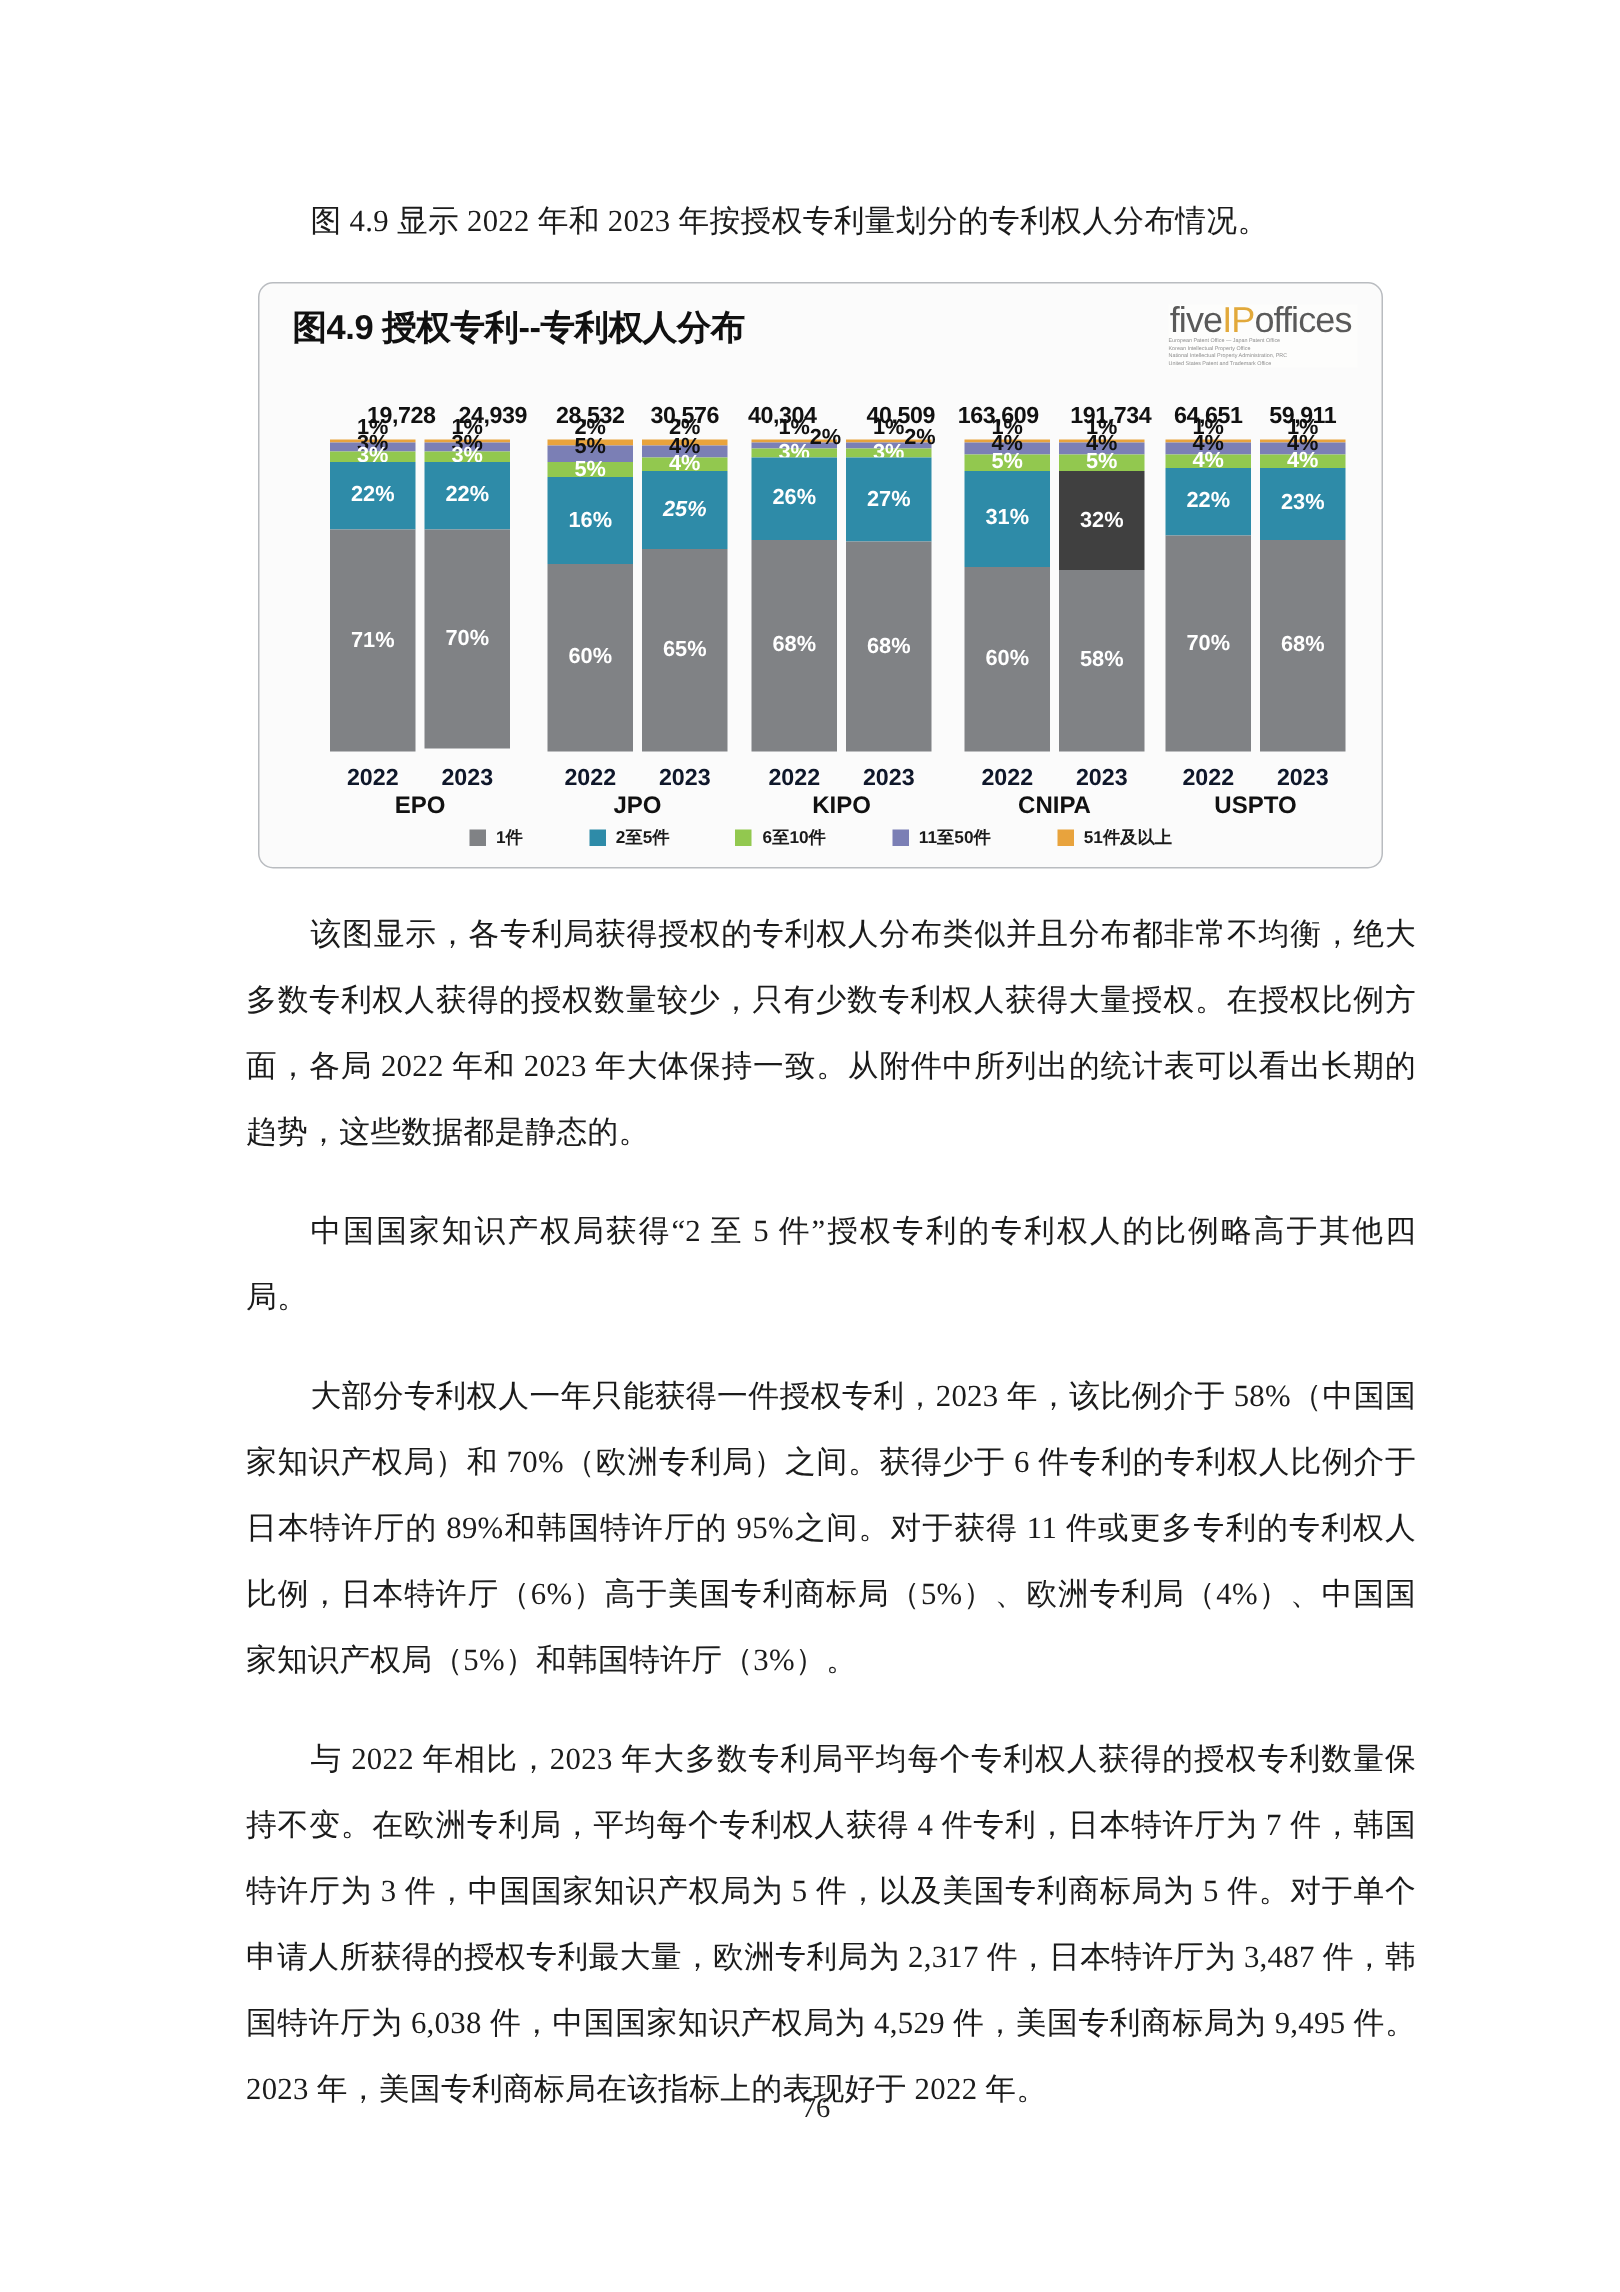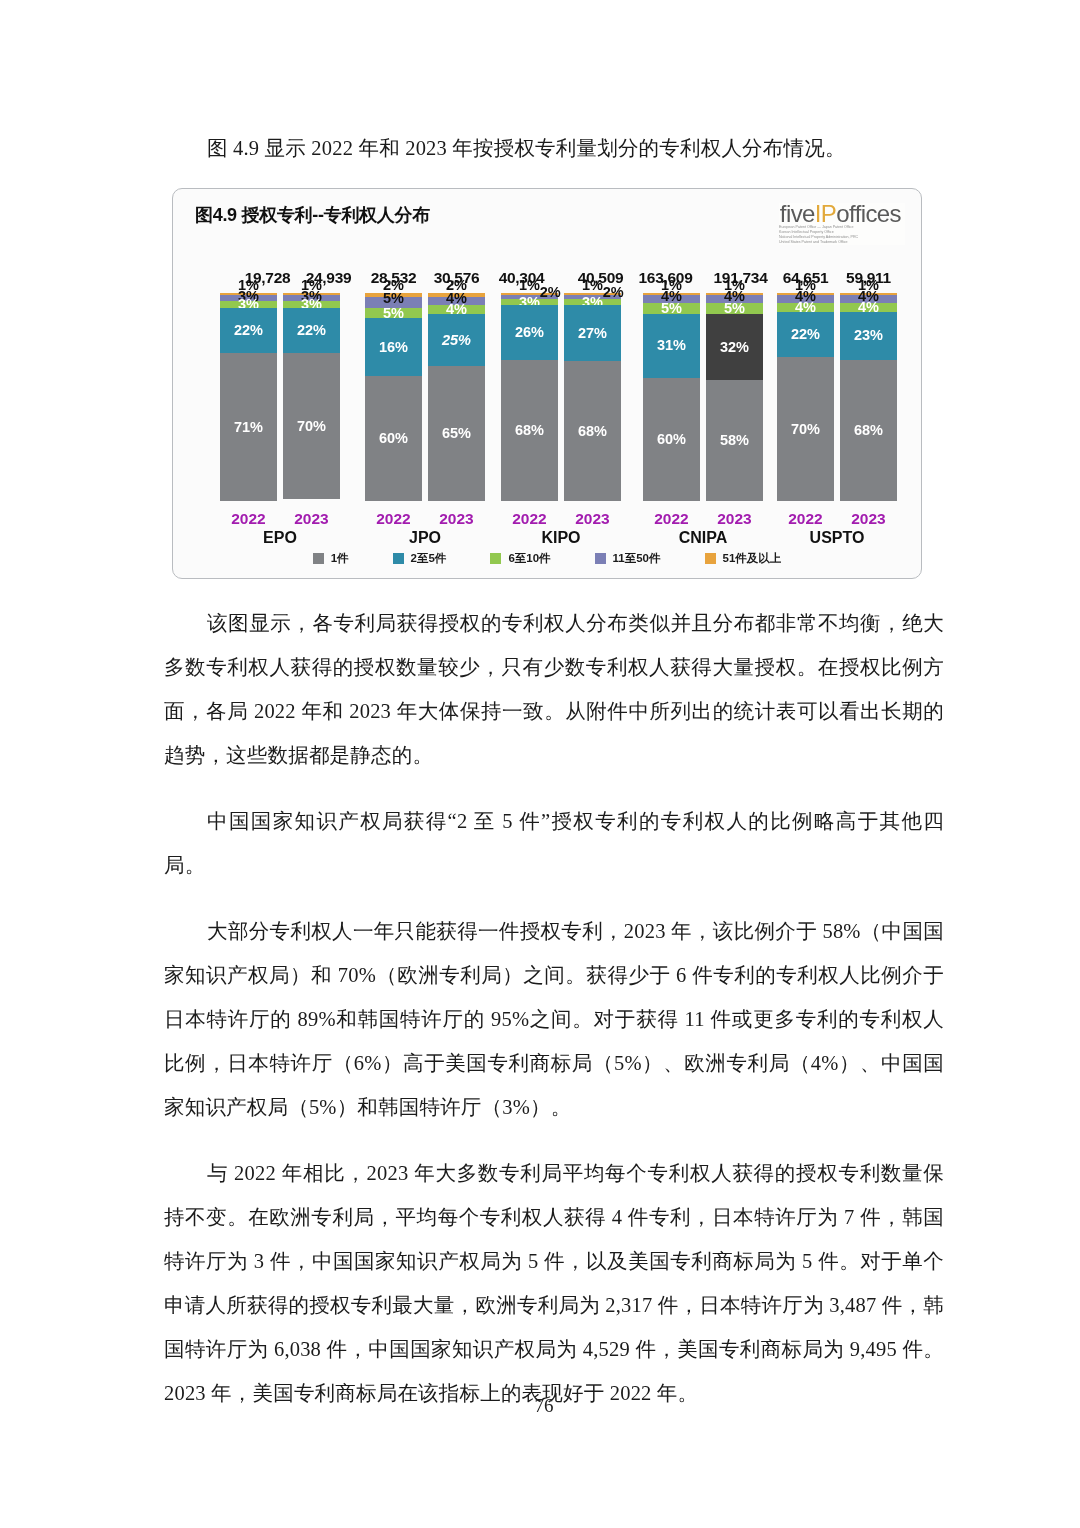--- a/index.html
+++ b/index.html
@@ -58,21 +58,21 @@
     box-shadow: 0 0 0 0 rgba(0,0,0,0);
   }
   .fig-header {
     display: flex;
     align-items: flex-start;
     justify-content: space-between;
   }
   .fig-title {
     font-family: "Liberation Sans", "DejaVu Sans", sans-serif;
     font-weight: bold;
-    font-size: 18px;
+    font-size: 23px;
     color: #111;
     letter-spacing: -0.3px;
     padding-left: 6px;
   }
   .logo {
     text-align: right;
     padding-right: 4px;
     padding-top: 1px;
     background: #fdfdfc;
   }
@@ -170,21 +170,21 @@
     position: absolute;
     color: #111;
     top: -6px;
     left: 50%;
     transform: translateX(-50%);
   }
   .bar-year {
     font-family: "Liberation Sans", "DejaVu Sans", sans-serif;
     font-weight: bold;
     font-size: 15.5px;
-    color: #a21caf;
+    color: #0f172a;
     text-align: center;
     margin-top: 9px;
   }
   .group-name {
     font-family: "Liberation Sans", "DejaVu Sans", sans-serif;
     font-weight: bold;
     font-size: 16px;
     color: #111;
     text-align: center;
     margin-top: 1px;

